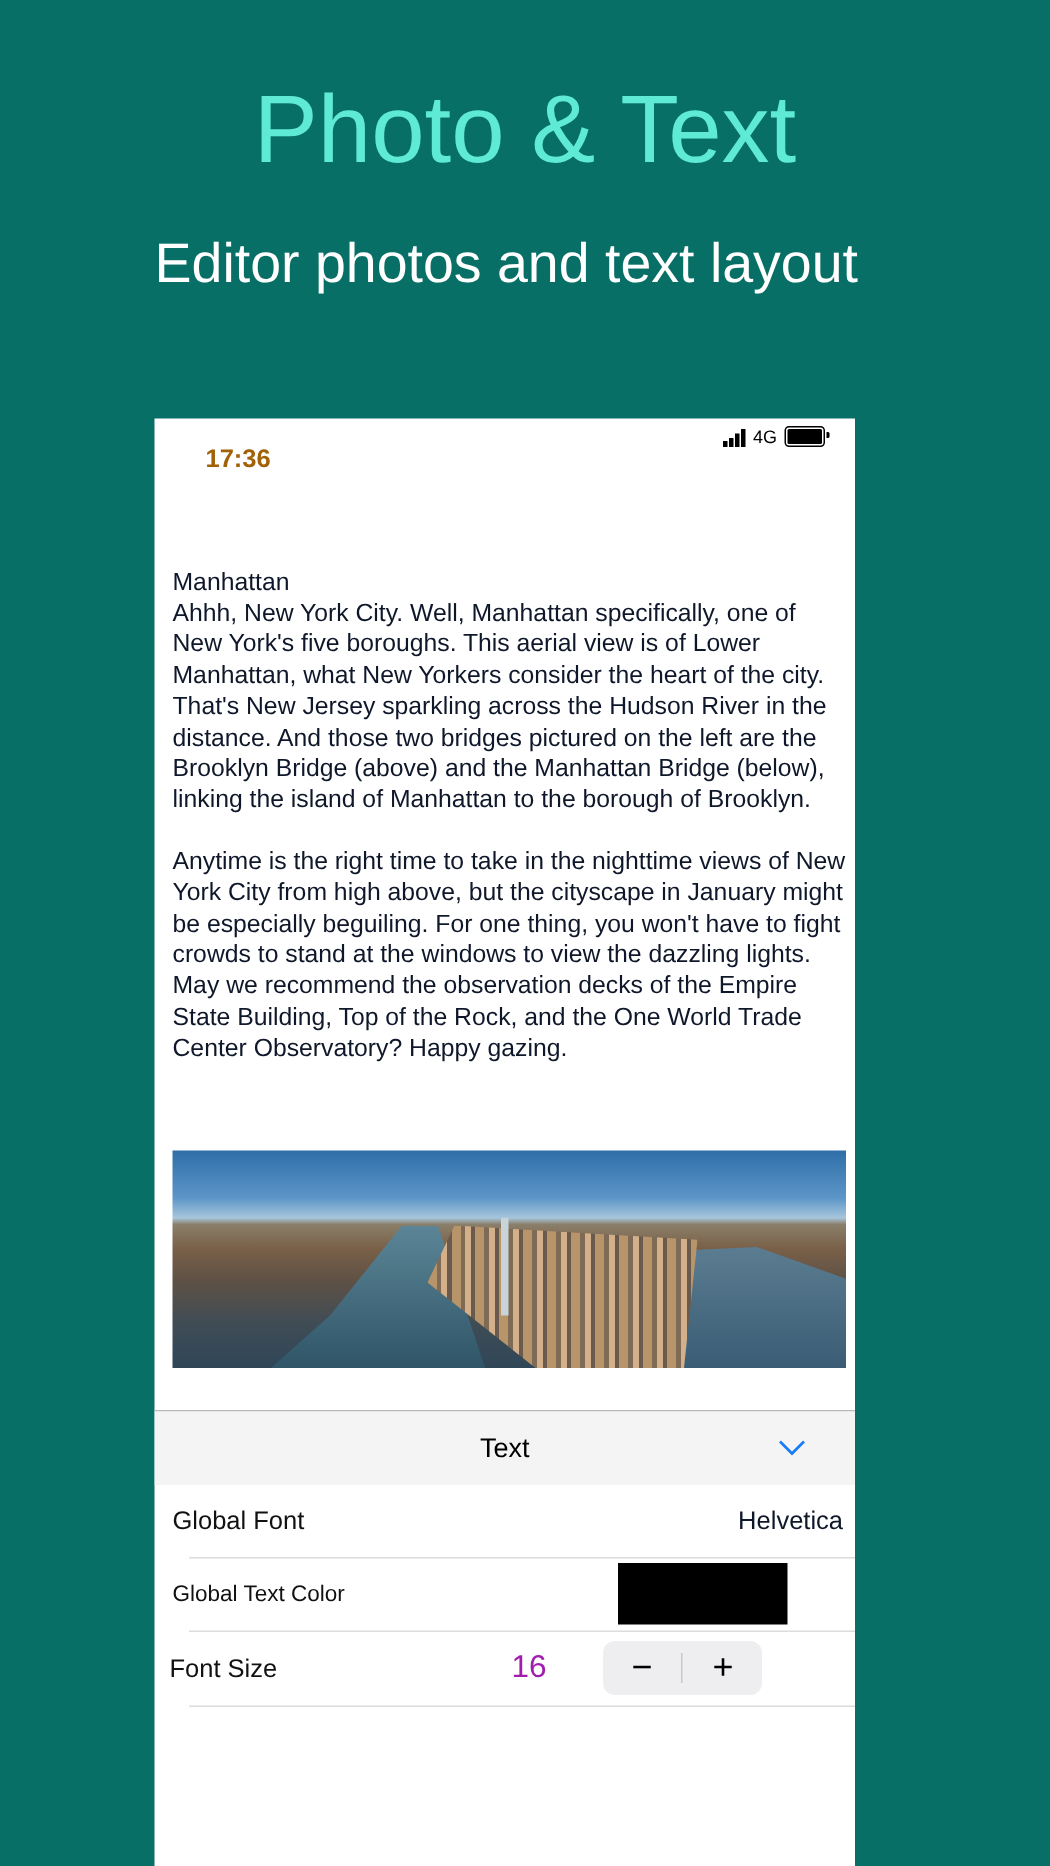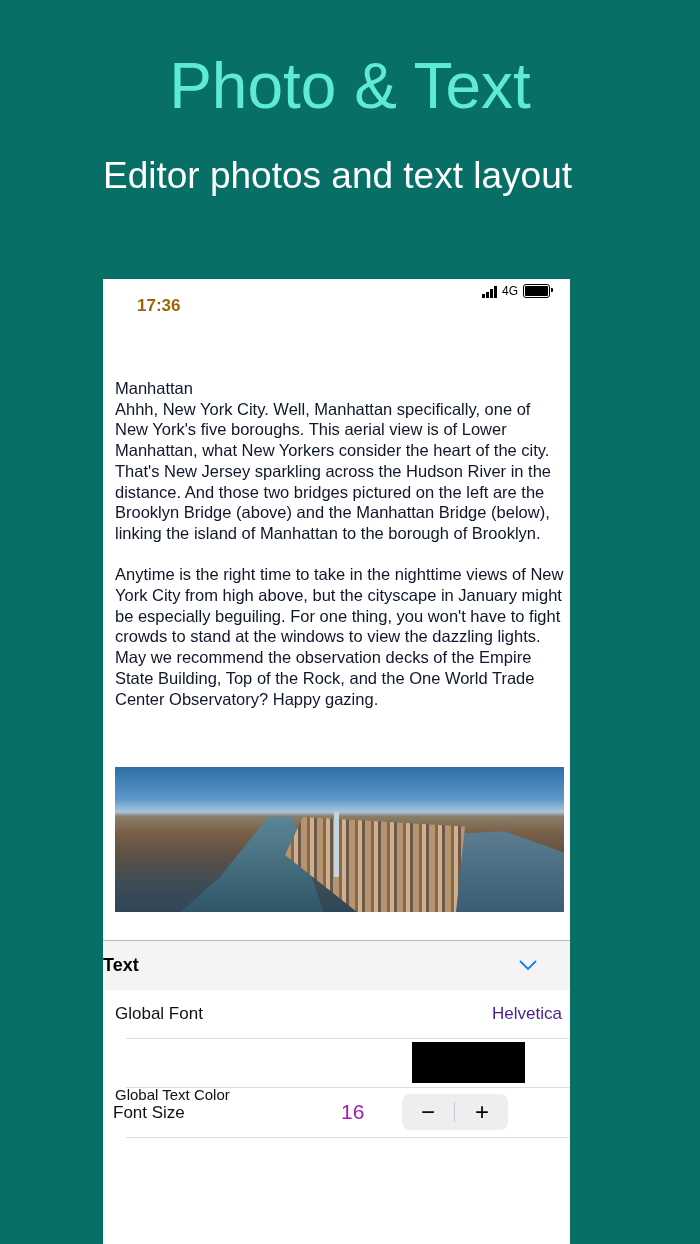--- a/index.html
+++ b/index.html
@@ -59,31 +59,31 @@
     background:repeating-linear-gradient(90deg,#b8946b 0 6px,#7f6a55 6px 9px,#d4b08a 9px 13px,#6a5a4d 13px 16px);
     clip-path:polygon(10% 0,100% 10%,95% 100%,40% 100%,0 40%);
   }
   .photo-tower { position:absolute; left:219px; top:45px; width:5px; height:65px; background:#c9d3da; }
 
   .panel-divider { position:absolute; left:0; top:661px; width:467px; height:1px; background:#b8b8b8; }
   .panel-header {
     position:absolute; left:0; top:662px; width:467px; height:49px; background:#f4f4f4;
   }
   .panel-title {
-    position:absolute; left:0; width:467px; top:14px; 
-    font-size:18px; font-weight:bold; color:#000;
+    position:absolute; left:0; width:467px; top:14px; text-align:center;
+    font-size:18px; font-weight:normal; color:#000;
   }
   .chevron-down {
     position:absolute; left:415px; top:14px; width:20px; height:20px;
   }
   .row { position:absolute; left:0; width:467px; height:49px;padding-left:44px; }
   .row-sep { position:absolute; left:23px; right:0; bottom:0; height:1px; background:#dcdcdc; }
   .row-label { position:absolute; left:12px; top:14px; font-size:17px; color:#111; }
-  .row-label.small { font-size:15px; top:15px;margin-top:32px; }
-  .row-value { position:absolute; right:52px; top:14px; font-size:17px; color:#4c1d95; }
+  .row-label.small { font-size:15px; top:15px; }
+  .row-value { position:absolute; right:52px; top:14px; font-size:17px; color:#0f172a; }
   .row-chev { position:absolute; right:20px; top:16px; width:12px; height:18px; }
   .color-swatch { position:absolute; left:309px; top:3px; width:113px; height:41px; background:#000; }
   .font-size-value { position:absolute; left:238px; top:12px; font-size:21px; color:#a21caf; }
   .stepper {
     position:absolute; left:299px; top:6px; width:106px; height:36px; background:#eeeef0; border-radius:8px;
   }
   .stepper-btn {
     position:absolute; top:0; width:52px; height:36px; display:flex; align-items:center; justify-content:center;
     font-size:24px; color:#000; cursor:pointer;
   }

